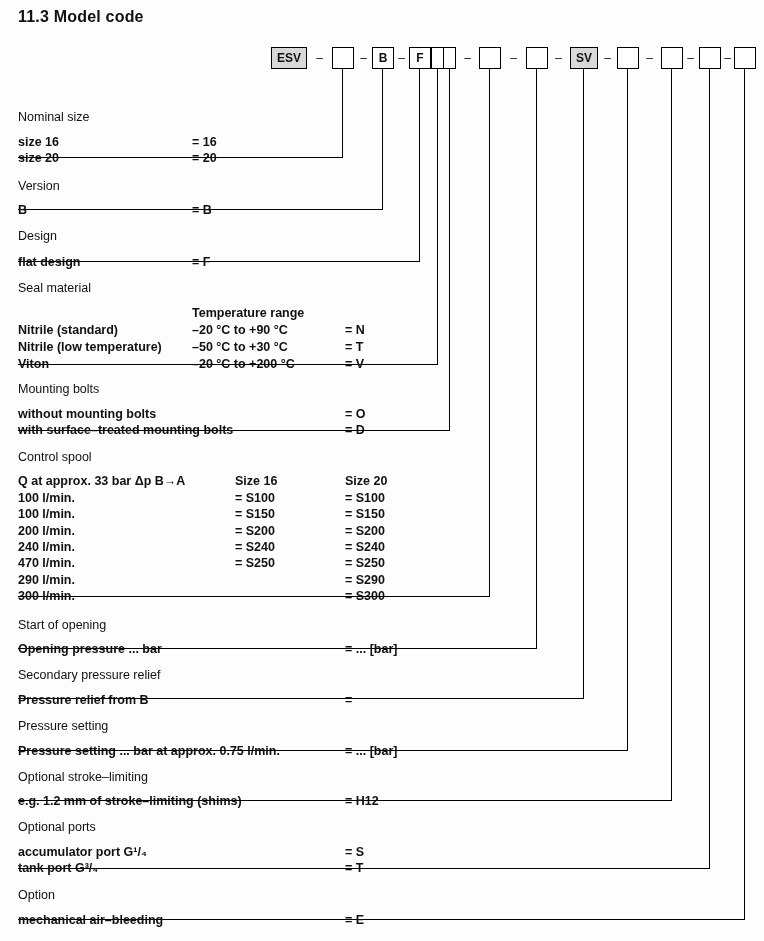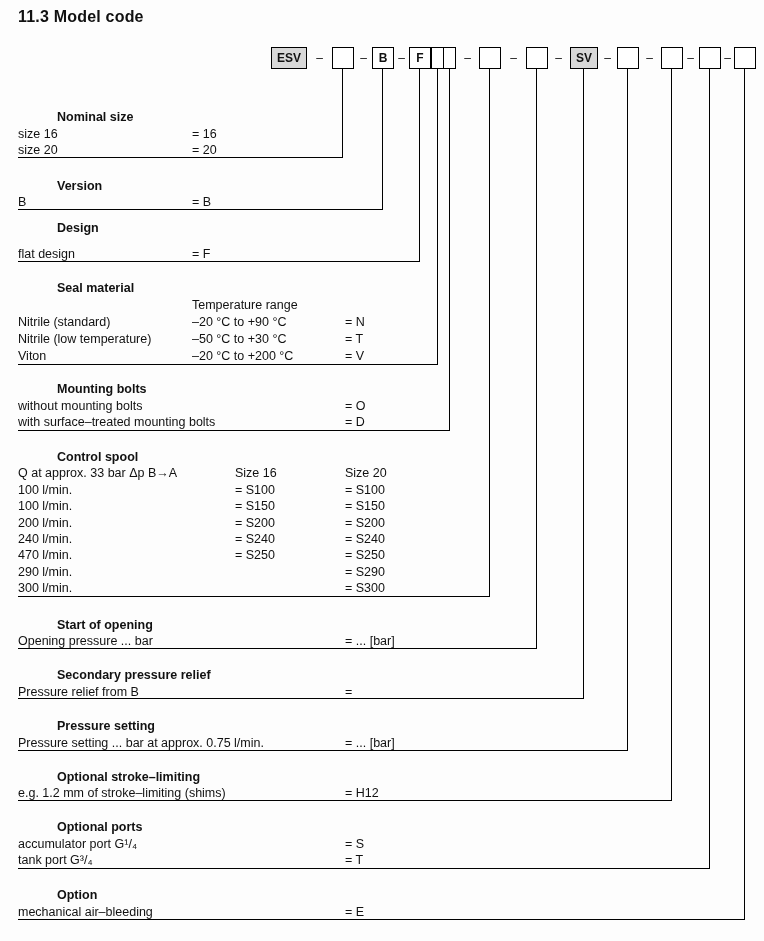--- a/index.html
+++ b/index.html
@@ -1,22 +1,22 @@
 <!DOCTYPE html>
 <html><head>
 <meta charset="utf-8">
 <style>
   html,body{margin:0;padding:0;background:#ffffff;}
   .page{position:relative;width:764px;height:941px;background:#fdfdfd;color:#111;
         font-family:"Liberation Sans","DejaVu Sans",sans-serif;overflow:hidden;}
   .abs{position:absolute;}
   .title{left:18px;top:8px;font-size:16px;font-weight:bold;letter-spacing:.2px;}
   .line{left:18px;height:16px;font-size:12.5px;white-space:nowrap;}
-  .line span{position:absolute;top:0;white-space:nowrap;}
-  .h{font-weight:bold;margin-left:39px;}
+  .line span{position:absolute;top:8px;white-space:nowrap;font-weight:bold;}
+  .h{font-weight:normal;}
   .c1{left:0;}
   .c2a{left:174px;}
   .c2b{left:217px;}
   .c3{left:327px;}
   .rule{left:18px;height:0;border-top:1px solid #000;}
   .vline{width:1px;background:#000;top:69px;}
   .box{top:47px;height:22px;box-sizing:border-box;border:1px solid #000;background:#fff;
        display:flex;align-items:center;justify-content:center;font-size:12px;font-weight:bold;}
   .shaded{background:#d8d8d8;}
   .dash{top:47px;height:22px;width:9px;display:flex;align-items:center;justify-content:center;font-size:12px;}
@@ -87,21 +87,21 @@
     <span class="c1">size 20</span>
     <span class="c2a">= 20</span>
   </div>
 
   <div class="abs line h" style="top:179px">Version</div>
   <div class="abs line" style="top:195px">
     <span class="c1">B</span>
     <span class="c2a">= B</span>
   </div>
 
-  <div class="abs line h" style="top:221px">Design</div>
+  <div class="abs line h" style="top:229px">Design</div>
   <div class="abs line" style="top:247px">
     <span class="c1">flat design</span>
     <span class="c2a">= F</span>
   </div>
 
   <div class="abs line h" style="top:281px">Seal material</div>
   <div class="abs line" style="top:298px">
     <span class="c2a">Temperature range</span>
   </div>
   <div class="abs line" style="top:315px">

